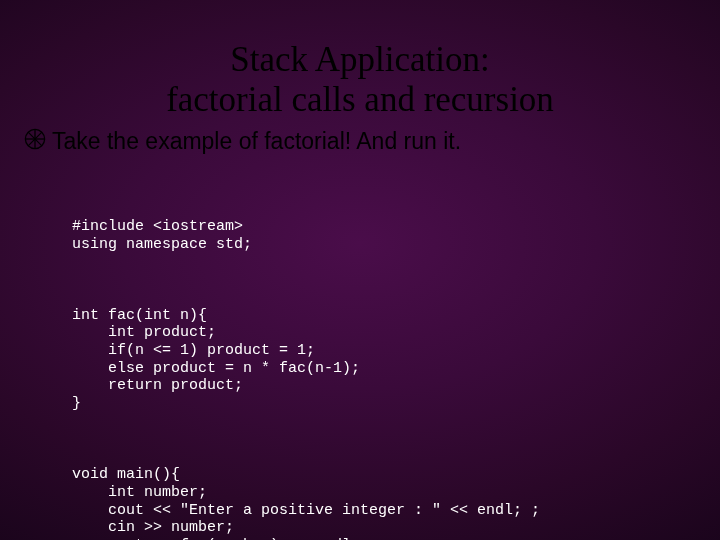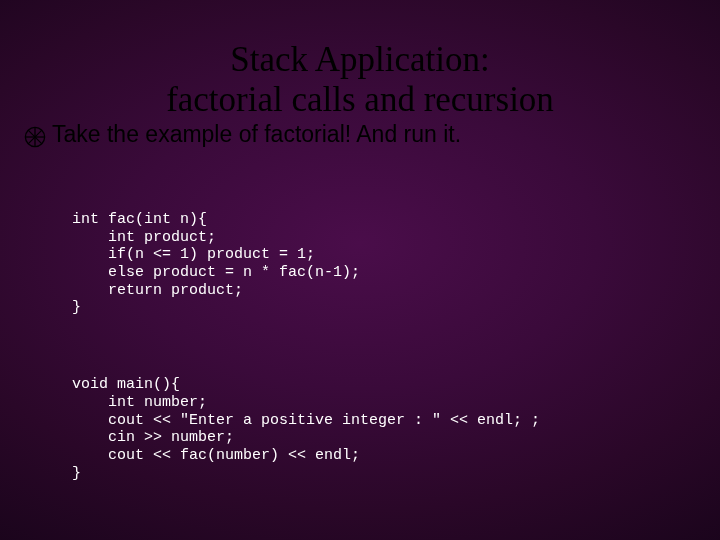--- a/index.html
+++ b/index.html
@@ -23,22 +23,22 @@
   .title {
     text-align: center;
     color: #000;
     font-size: 35px;
     line-height: 1.15;
     padding-top: 40px;
     font-weight: 400;
   }
   .bullet-row {
     display: flex;
-    align-items: flex-end;
-    margin-top: 0;
+    align-items: flex-start;
+    margin-top: 7px;
     margin-left: 24px;
   }
   .bullet-icon {
     flex: 0 0 auto;
     margin-right: 6px;
   }
   .bullet-icon svg {
     display: block;
   }
   .bullet-text {
@@ -50,21 +50,21 @@
   .code {
     font-family: "Courier New", Courier, monospace;
     font-size: 15px;
     color: #fff;
     white-space: pre;
     line-height: 1.18;
     margin-left: 72px;
     margin-top: 28px;
   }
   .code-block + .code-block {
-    margin-top: 24px;
+    margin-top: 18px;
   }
 </style>
 </head>
 <body>
 
 <div class="slide">
 
   <div class="title">
     <div>Stack Application:</div>
     <div>factorial calls and recursion</div>
@@ -77,20 +77,22 @@
         <line x1="12" y1="2" x2="12" y2="22" stroke="#000" stroke-width="1.4"></line>
         <line x1="2" y1="12" x2="22" y2="12" stroke="#000" stroke-width="1.4"></line>
         <line x1="4.5" y1="4.5" x2="19.5" y2="19.5" stroke="#000" stroke-width="1.4"></line>
         <line x1="19.5" y1="4.5" x2="4.5" y2="19.5" stroke="#000" stroke-width="1.4"></line>
       </svg>
     </span>
     <span class="bullet-text">Take the example of factorial! And run it.</span>
   </div>
 
   <div class="code">
+    <div class="code-block">#include &lt;iostream&gt;
+using namespace std;</div>
     <div class="code-block">int fac(int n){
     int product;
     if(n &lt;= 1) product = 1;
     else product = n * fac(n-1);
     return product;
 }</div>
     <div class="code-block">void main(){
     int number;
     cout &lt;&lt; "Enter a positive integer : " &lt;&lt; endl; ;
     cin &gt;&gt; number;

